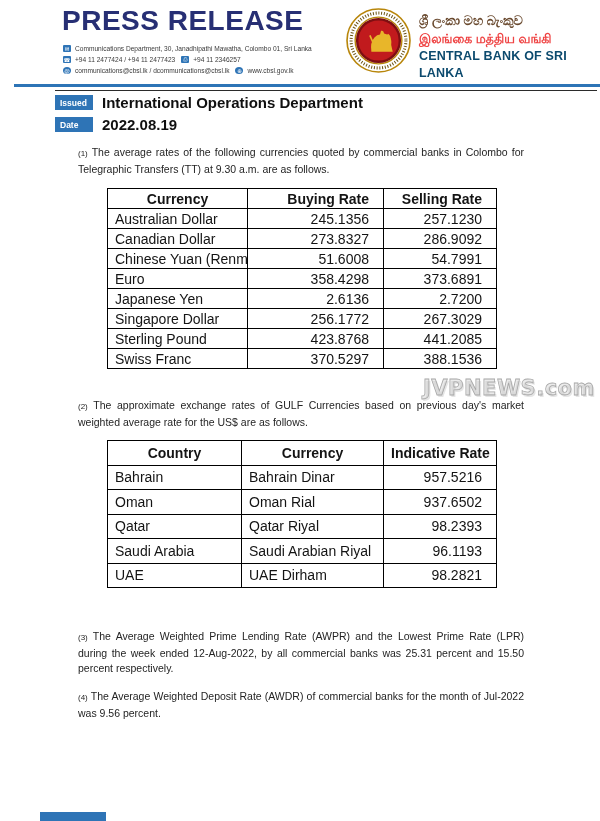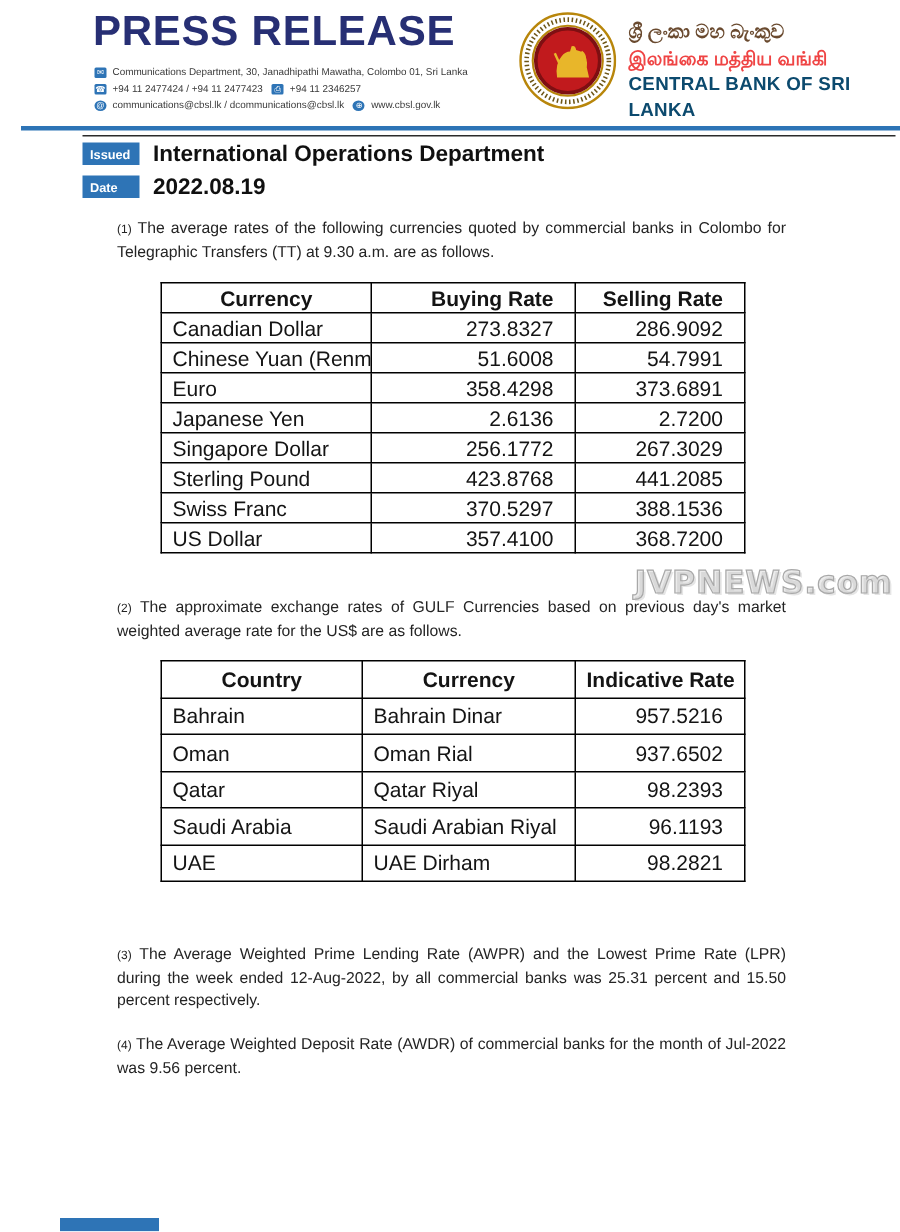--- a/index.html
+++ b/index.html
@@ -132,20 +132,25 @@
       </colgroup>
     <thead>
       <tr>
         <th class="c">Currency</th>
         <th class="r">Buying Rate</th>
         <th class="r">Selling Rate</th>
       </tr>
     </thead>
     <tbody>
         <tr>
+          <td>Australian Dollar</td>
+          <td class="r">245.1356</td>
+          <td class="r">257.1230</td>
+        </tr>
+        <tr>
           <td>Canadian Dollar</td>
           <td class="r">273.8327</td>
           <td class="r">286.9092</td>
         </tr>
         <tr>
           <td>Chinese Yuan (Renminbi)</td>
           <td class="r">51.6008</td>
           <td class="r">54.7991</td>
         </tr>
         <tr>
@@ -165,25 +170,20 @@
         </tr>
         <tr>
           <td>Sterling Pound</td>
           <td class="r">423.8768</td>
           <td class="r">441.2085</td>
         </tr>
         <tr>
           <td>Swiss Franc</td>
           <td class="r">370.5297</td>
           <td class="r">388.1536</td>
-        </tr>
-        <tr>
-          <td>US Dollar</td>
-          <td class="r">357.4100</td>
-          <td class="r">368.7200</td>
         </tr>
       </tbody>
   </table>
 
   <div class="para" id="p2">
     <span class="pnum">(2)</span>
     <span>The approximate exchange rates of GULF Currencies based on previous day's market weighted average rate for the US$ are as follows.</span>
   </div>
 
   <div class="watermark">JVPNEWS.com</div>

